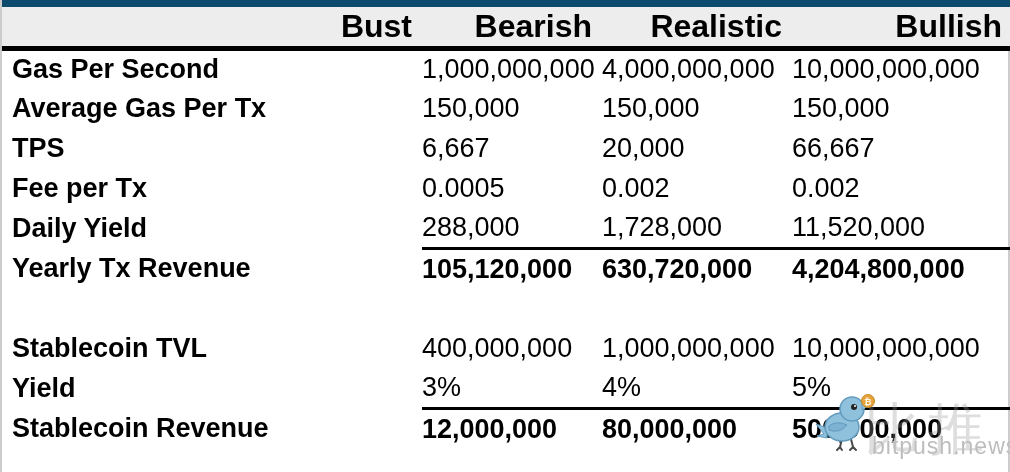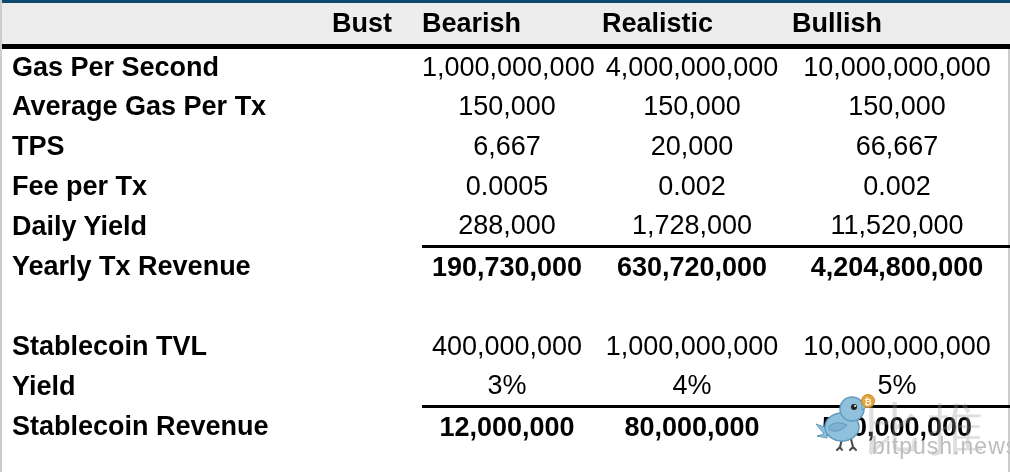--- a/index.html
+++ b/index.html
@@ -20,39 +20,39 @@
     width: 100%;
     border-collapse: collapse;
     table-layout: fixed;
     font-size: 27px;
   }
   thead tr {
     background: #ededed;
   }
   thead th {
     height: 45px;
-    border-top: 3px solid #0c4a6e;
+    border-top: 7px solid #0c4a6e;
     border-bottom: 5px solid #000;
     font-weight: bold;
-    text-align: left;
+    text-align: right;
     padding-right: 10px;
     vertical-align: middle;
-    font-size: 27px;
+    font-size: 32px;
   }
   tbody tr { height: 40px; }
   tbody td { vertical-align: middle; }
   td.label {
     text-align: left;
     padding-left: 10px;
     overflow: hidden;
     white-space: nowrap;
     font-weight: bold;
   }
   td.num {
-    text-align: center;
+    text-align: left;
     padding-right: 10px;
     white-space: nowrap;
   }
   tr.total td { font-weight: bold; }
   td.tline { border-top: 3px solid #000; }
   tr.spacer { height: 40px; }
 
   
   .wm { position: absolute; pointer-events: none; }
   .wm-cn {
@@ -127,21 +127,21 @@
       <tr>
         <td class="label">Daily Yield</td>
         <td class="num"></td>
         <td class="num">288,000</td>
         <td class="num">1,728,000</td>
         <td class="num">11,520,000</td>
       </tr>
       <tr class="total">
         <td class="label">Yearly Tx Revenue</td>
         <td class="num"></td>
-        <td class="num tline">190,730,000</td>
+        <td class="num tline">105,120,000</td>
         <td class="num tline">630,720,000</td>
         <td class="num tline">4,204,800,000</td>
       </tr>
       <tr class="spacer">
         <td class="label"></td>
         <td class="num"></td>
         <td class="num"></td>
         <td class="num"></td>
         <td class="num"></td>
       </tr>

